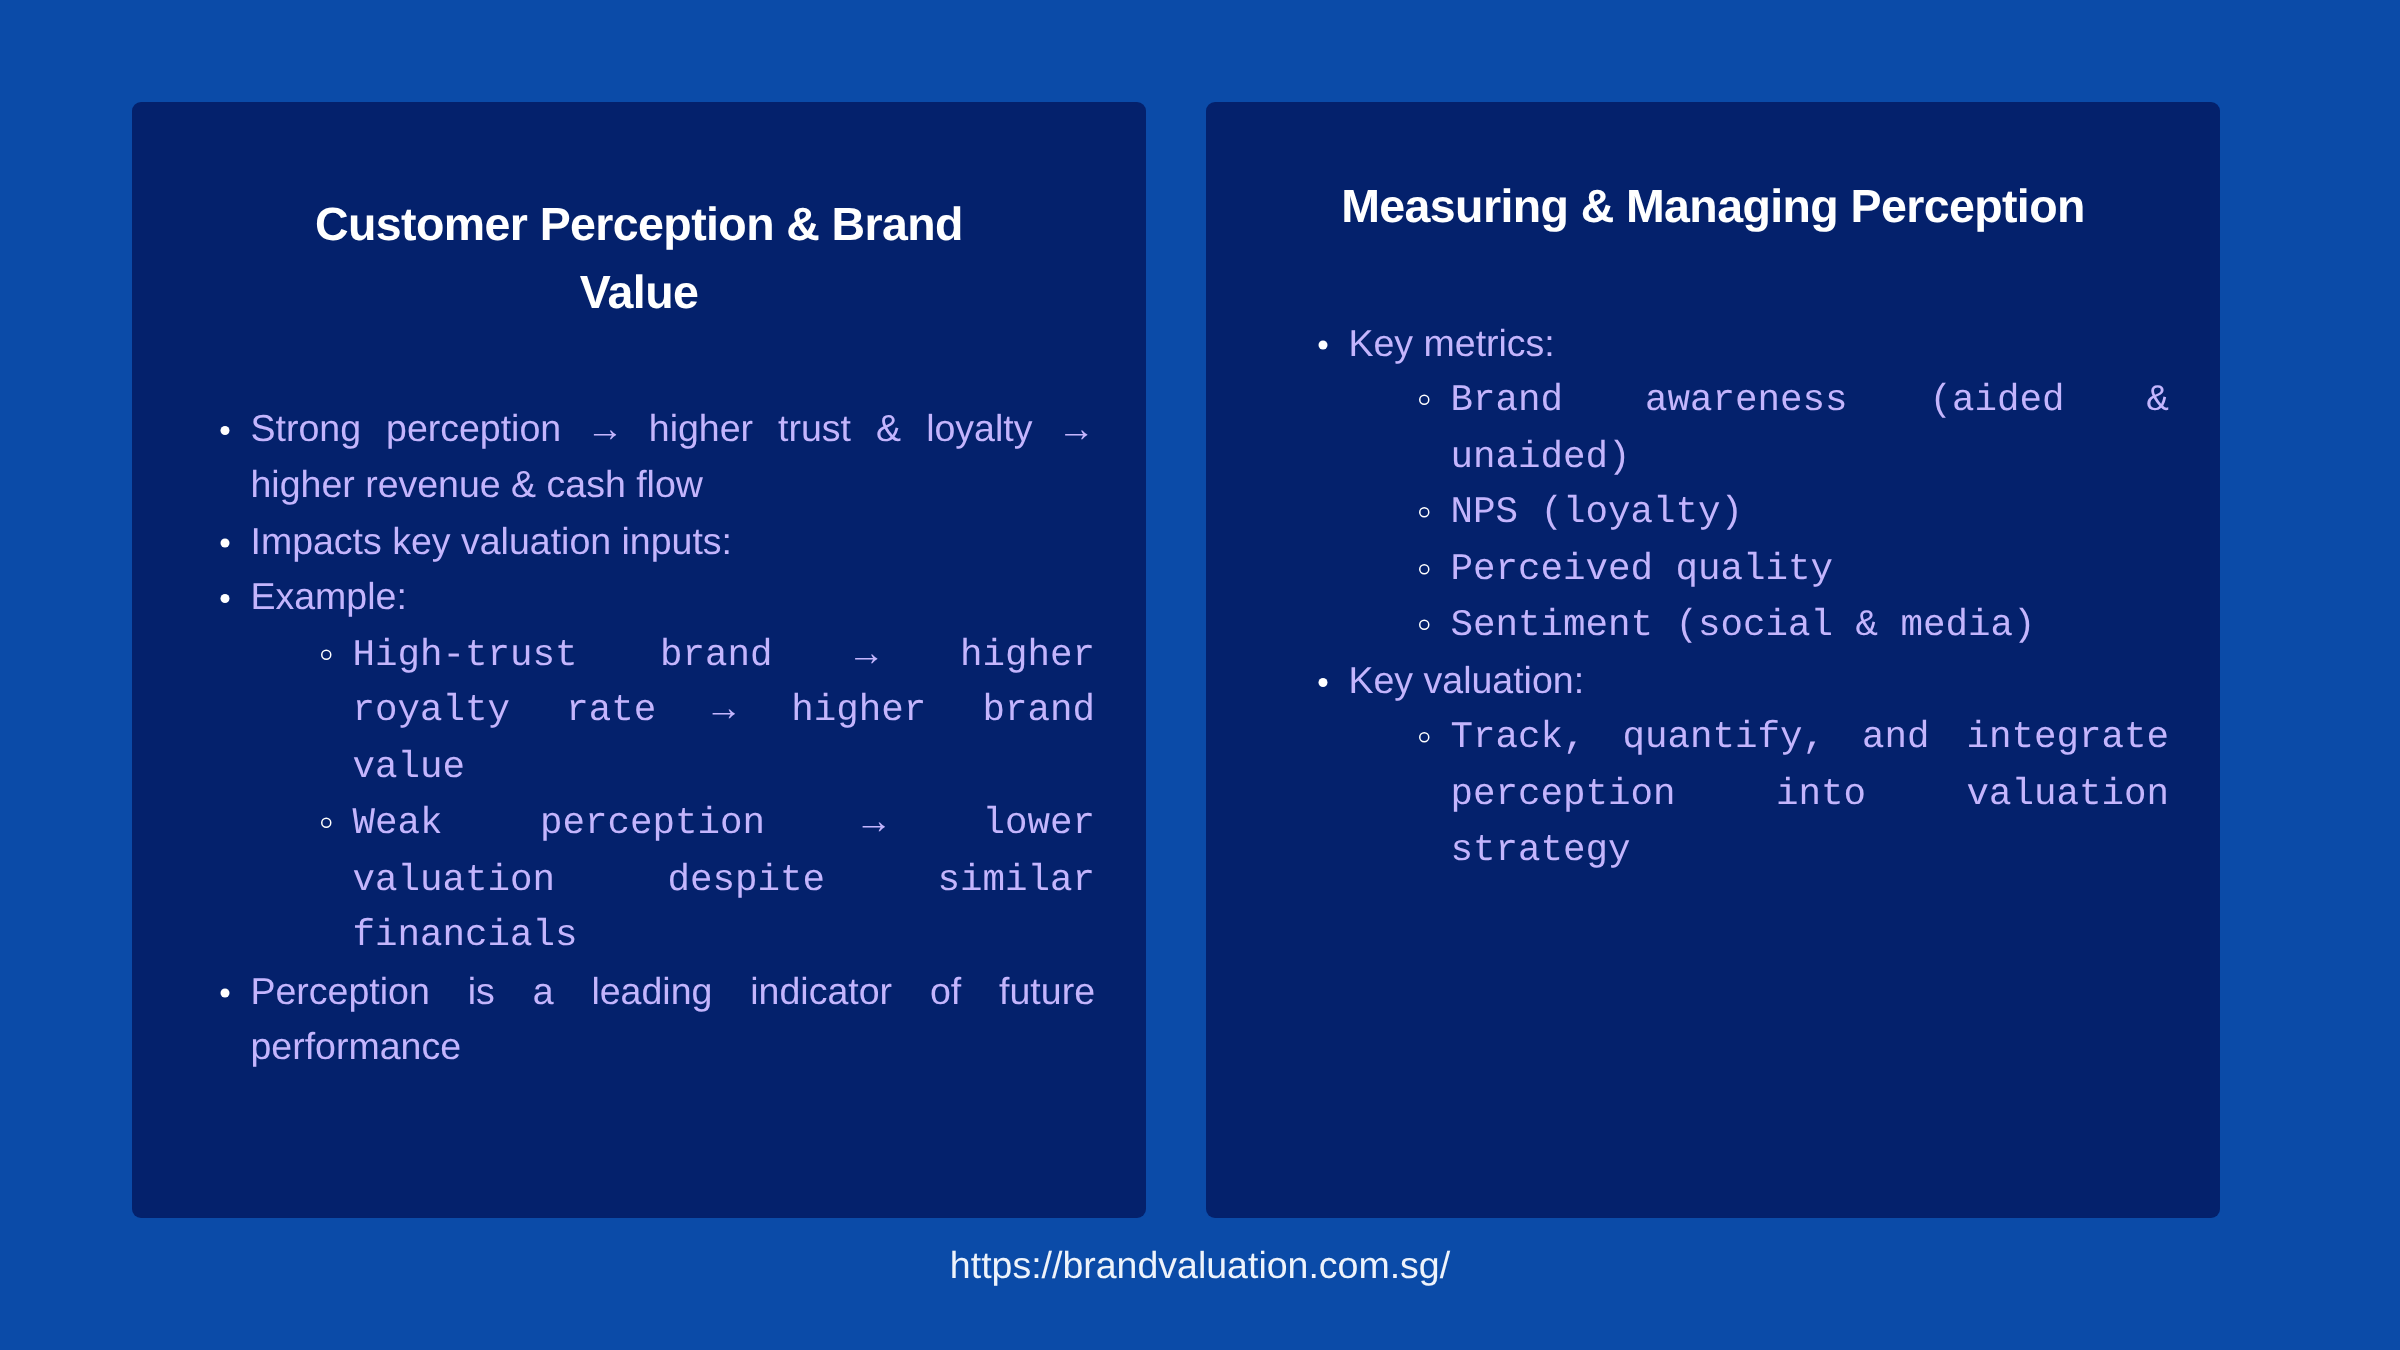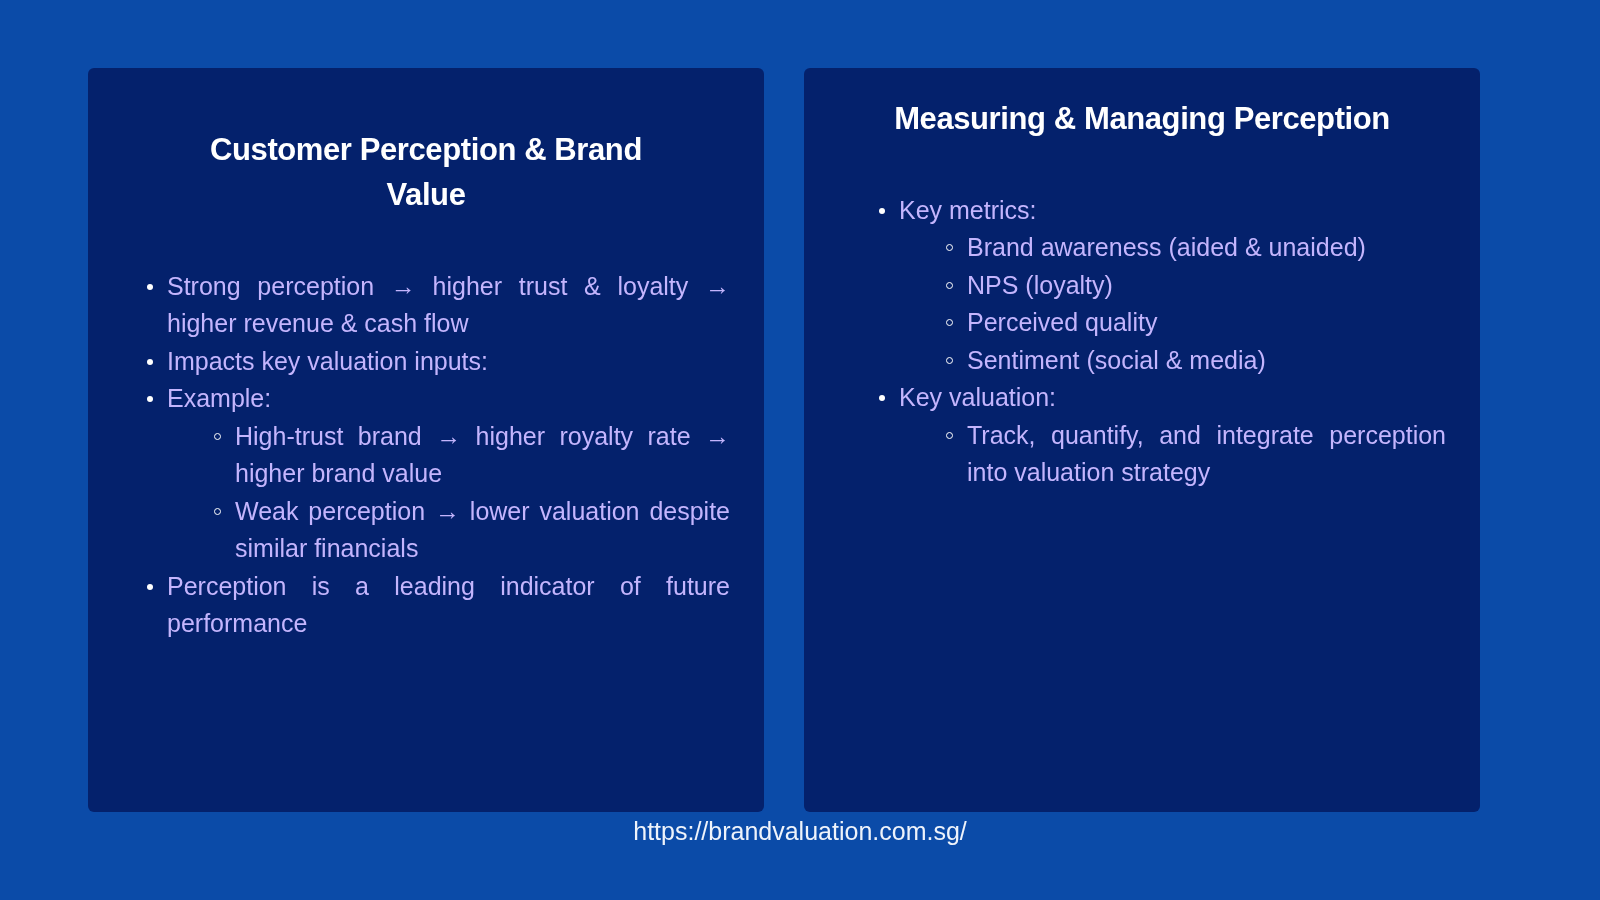--- a/index.html
+++ b/index.html
@@ -53,21 +53,21 @@
     padding: 60px 30px 0 30px;
     box-sizing: border-box;
   }
 
   .card-left .card-title {
     padding-left: 72px;
     padding-right: 72px;
   }
 
   .card-right .card-title {
-    padding-top: 29px;
+    padding-top: 48px;
     padding-left: 14px;
     padding-right: 14px;
   }
 
   .bullets {
     margin: 0;
     padding: 0;
     list-style: none;
     color: #c4b5fd;
     font-size: 25px;
@@ -104,20 +104,21 @@
     margin: 0;
     padding: 0 0 0 47px;
     list-style: none;
   }
 
   .sublist > li {
     position: relative;
     padding-left: 21px;
     text-align: justify;
     text-justify: inter-word;
+    font-family: Liberation Mono, monospace;
   }
 
   .sublist > li::before {
     content: "";
     position: absolute;
     left: 0px;
     top: 15px;
     width: 7px;
     height: 7px;
     border-radius: 50%;
@@ -128,21 +129,21 @@
 
   .footer-url {
     position: absolute;
     left: 0;
     right: 0;
     top: 812px;
     height: 88px;
     display: flex;
     align-items: flex-start;
     justify-content: center;
-    padding-top: 5px;
+    padding-top: 18px;
     box-sizing: border-box;
   }
 
   .footer-url span {
     color: #eef3fb;
     font-size: 25px;
     letter-spacing: 0px;
   }
 </style>
 </head>

